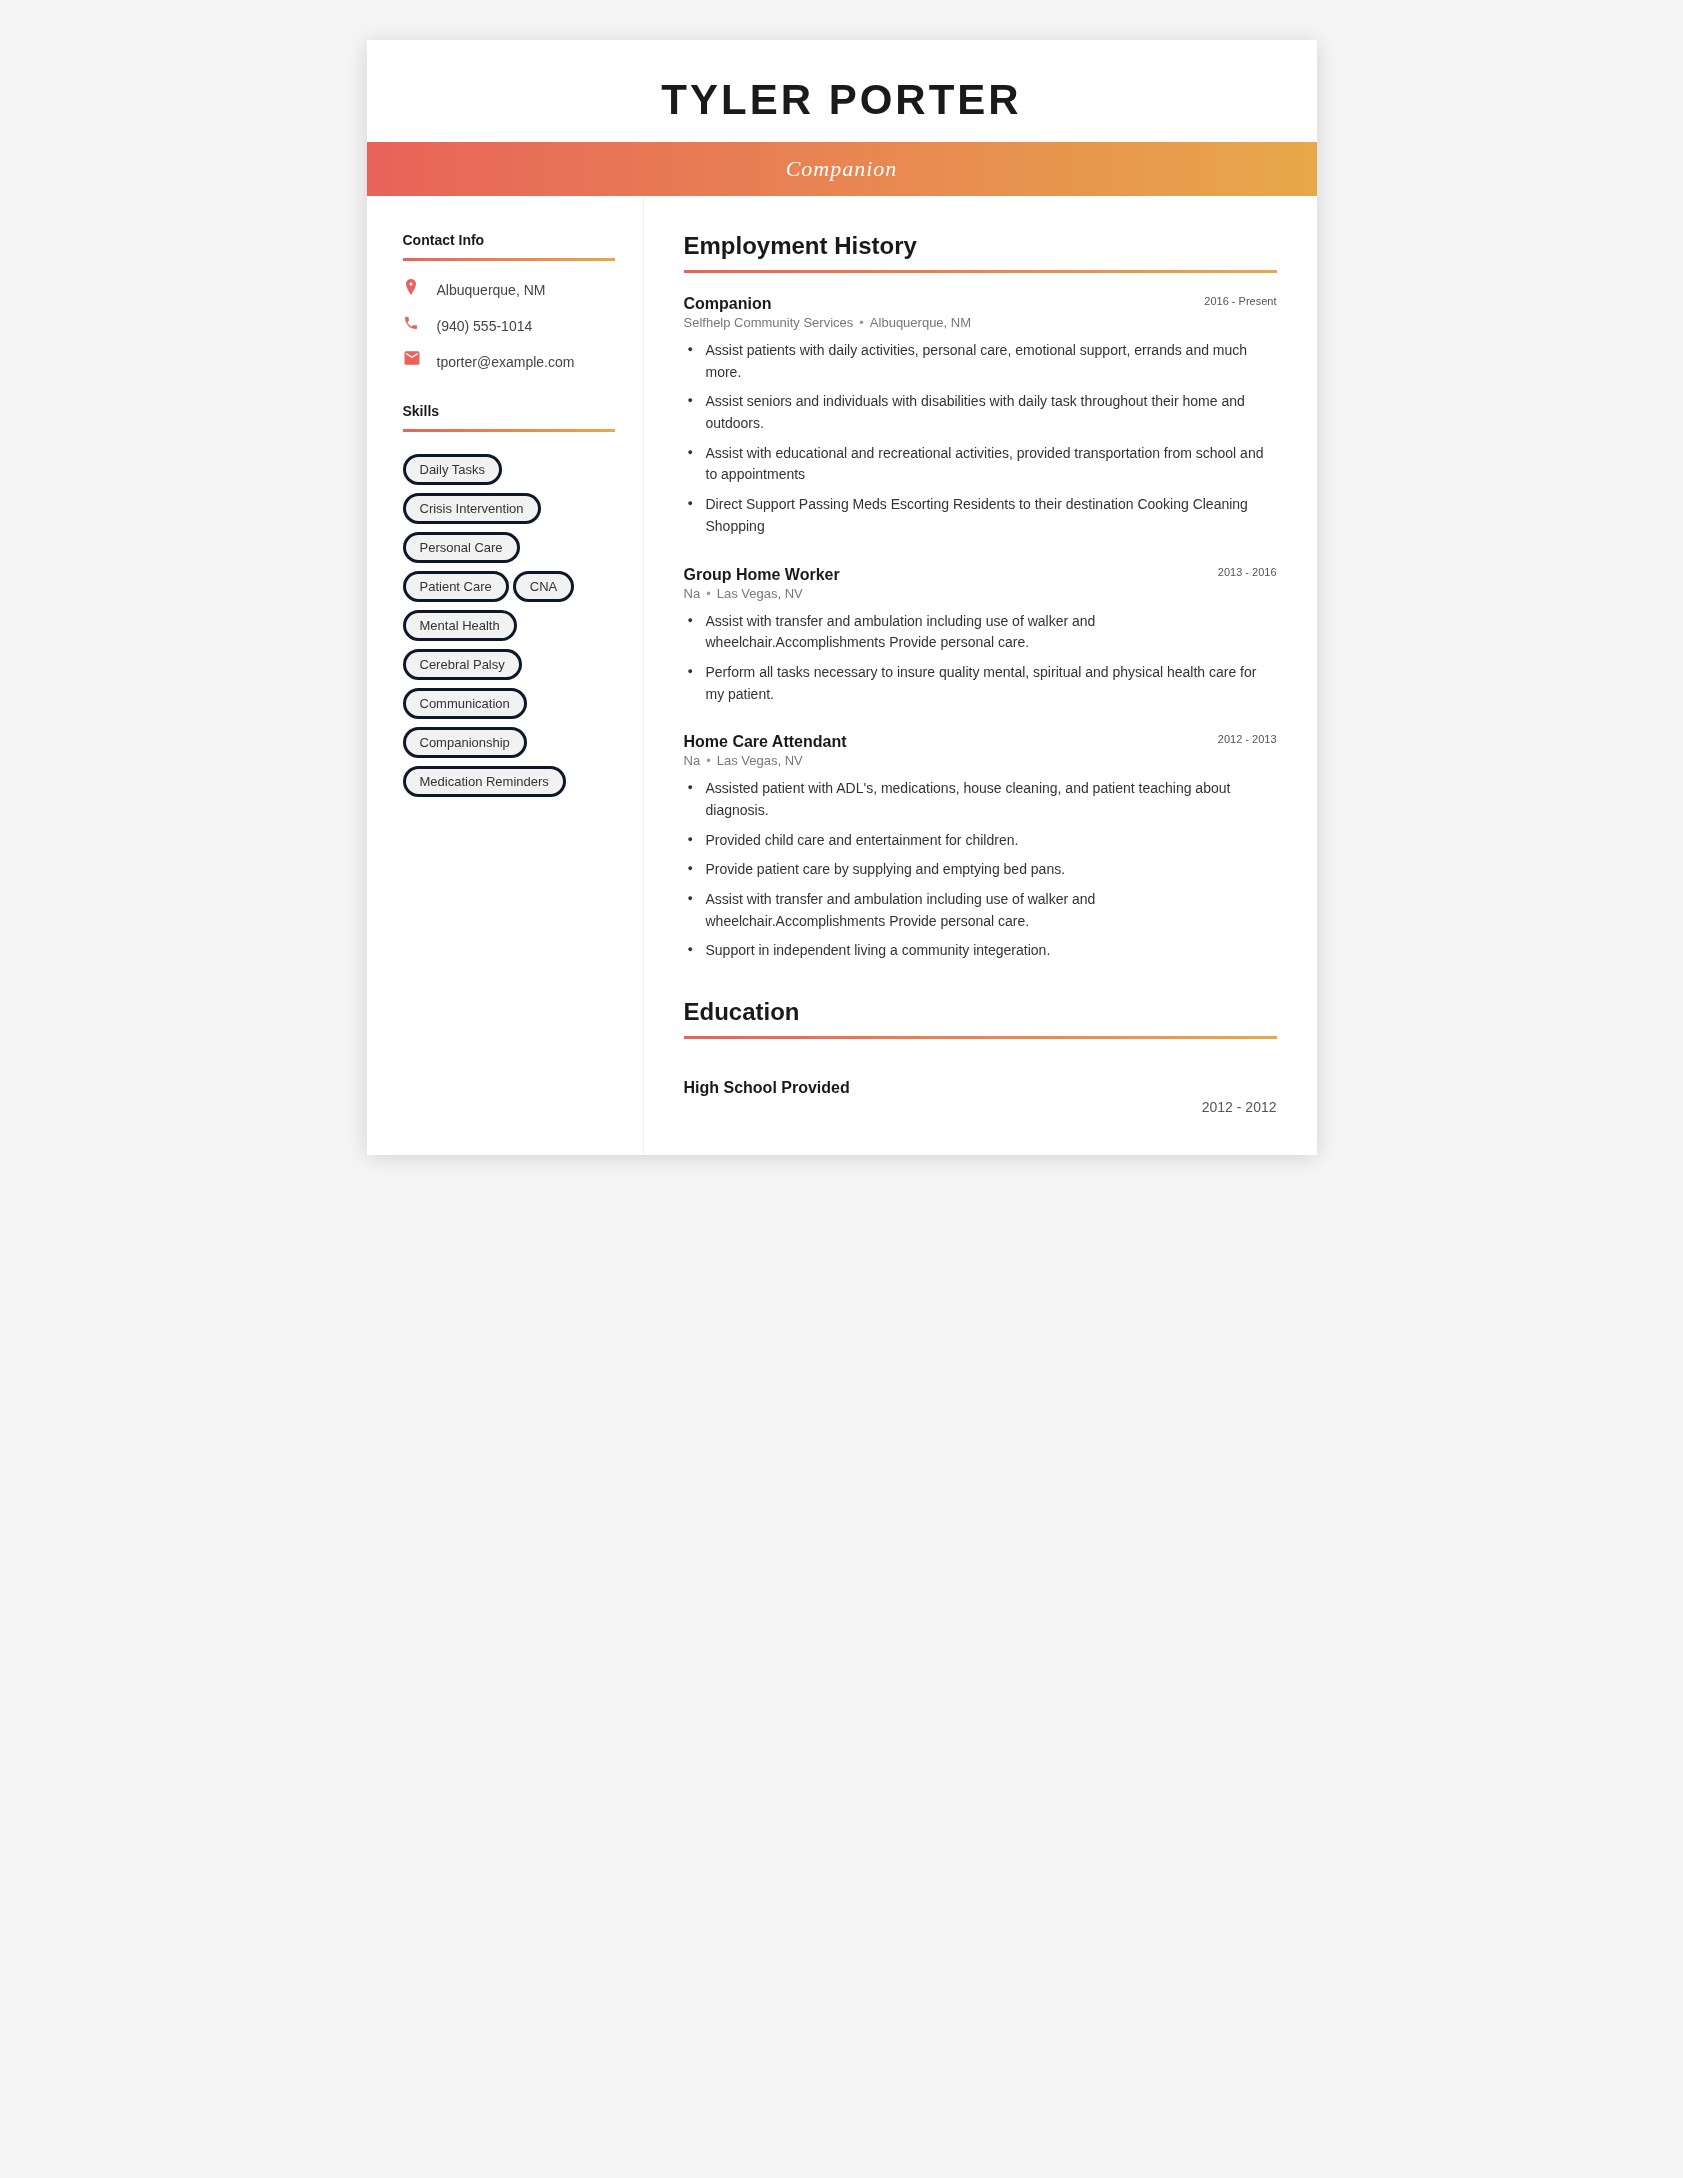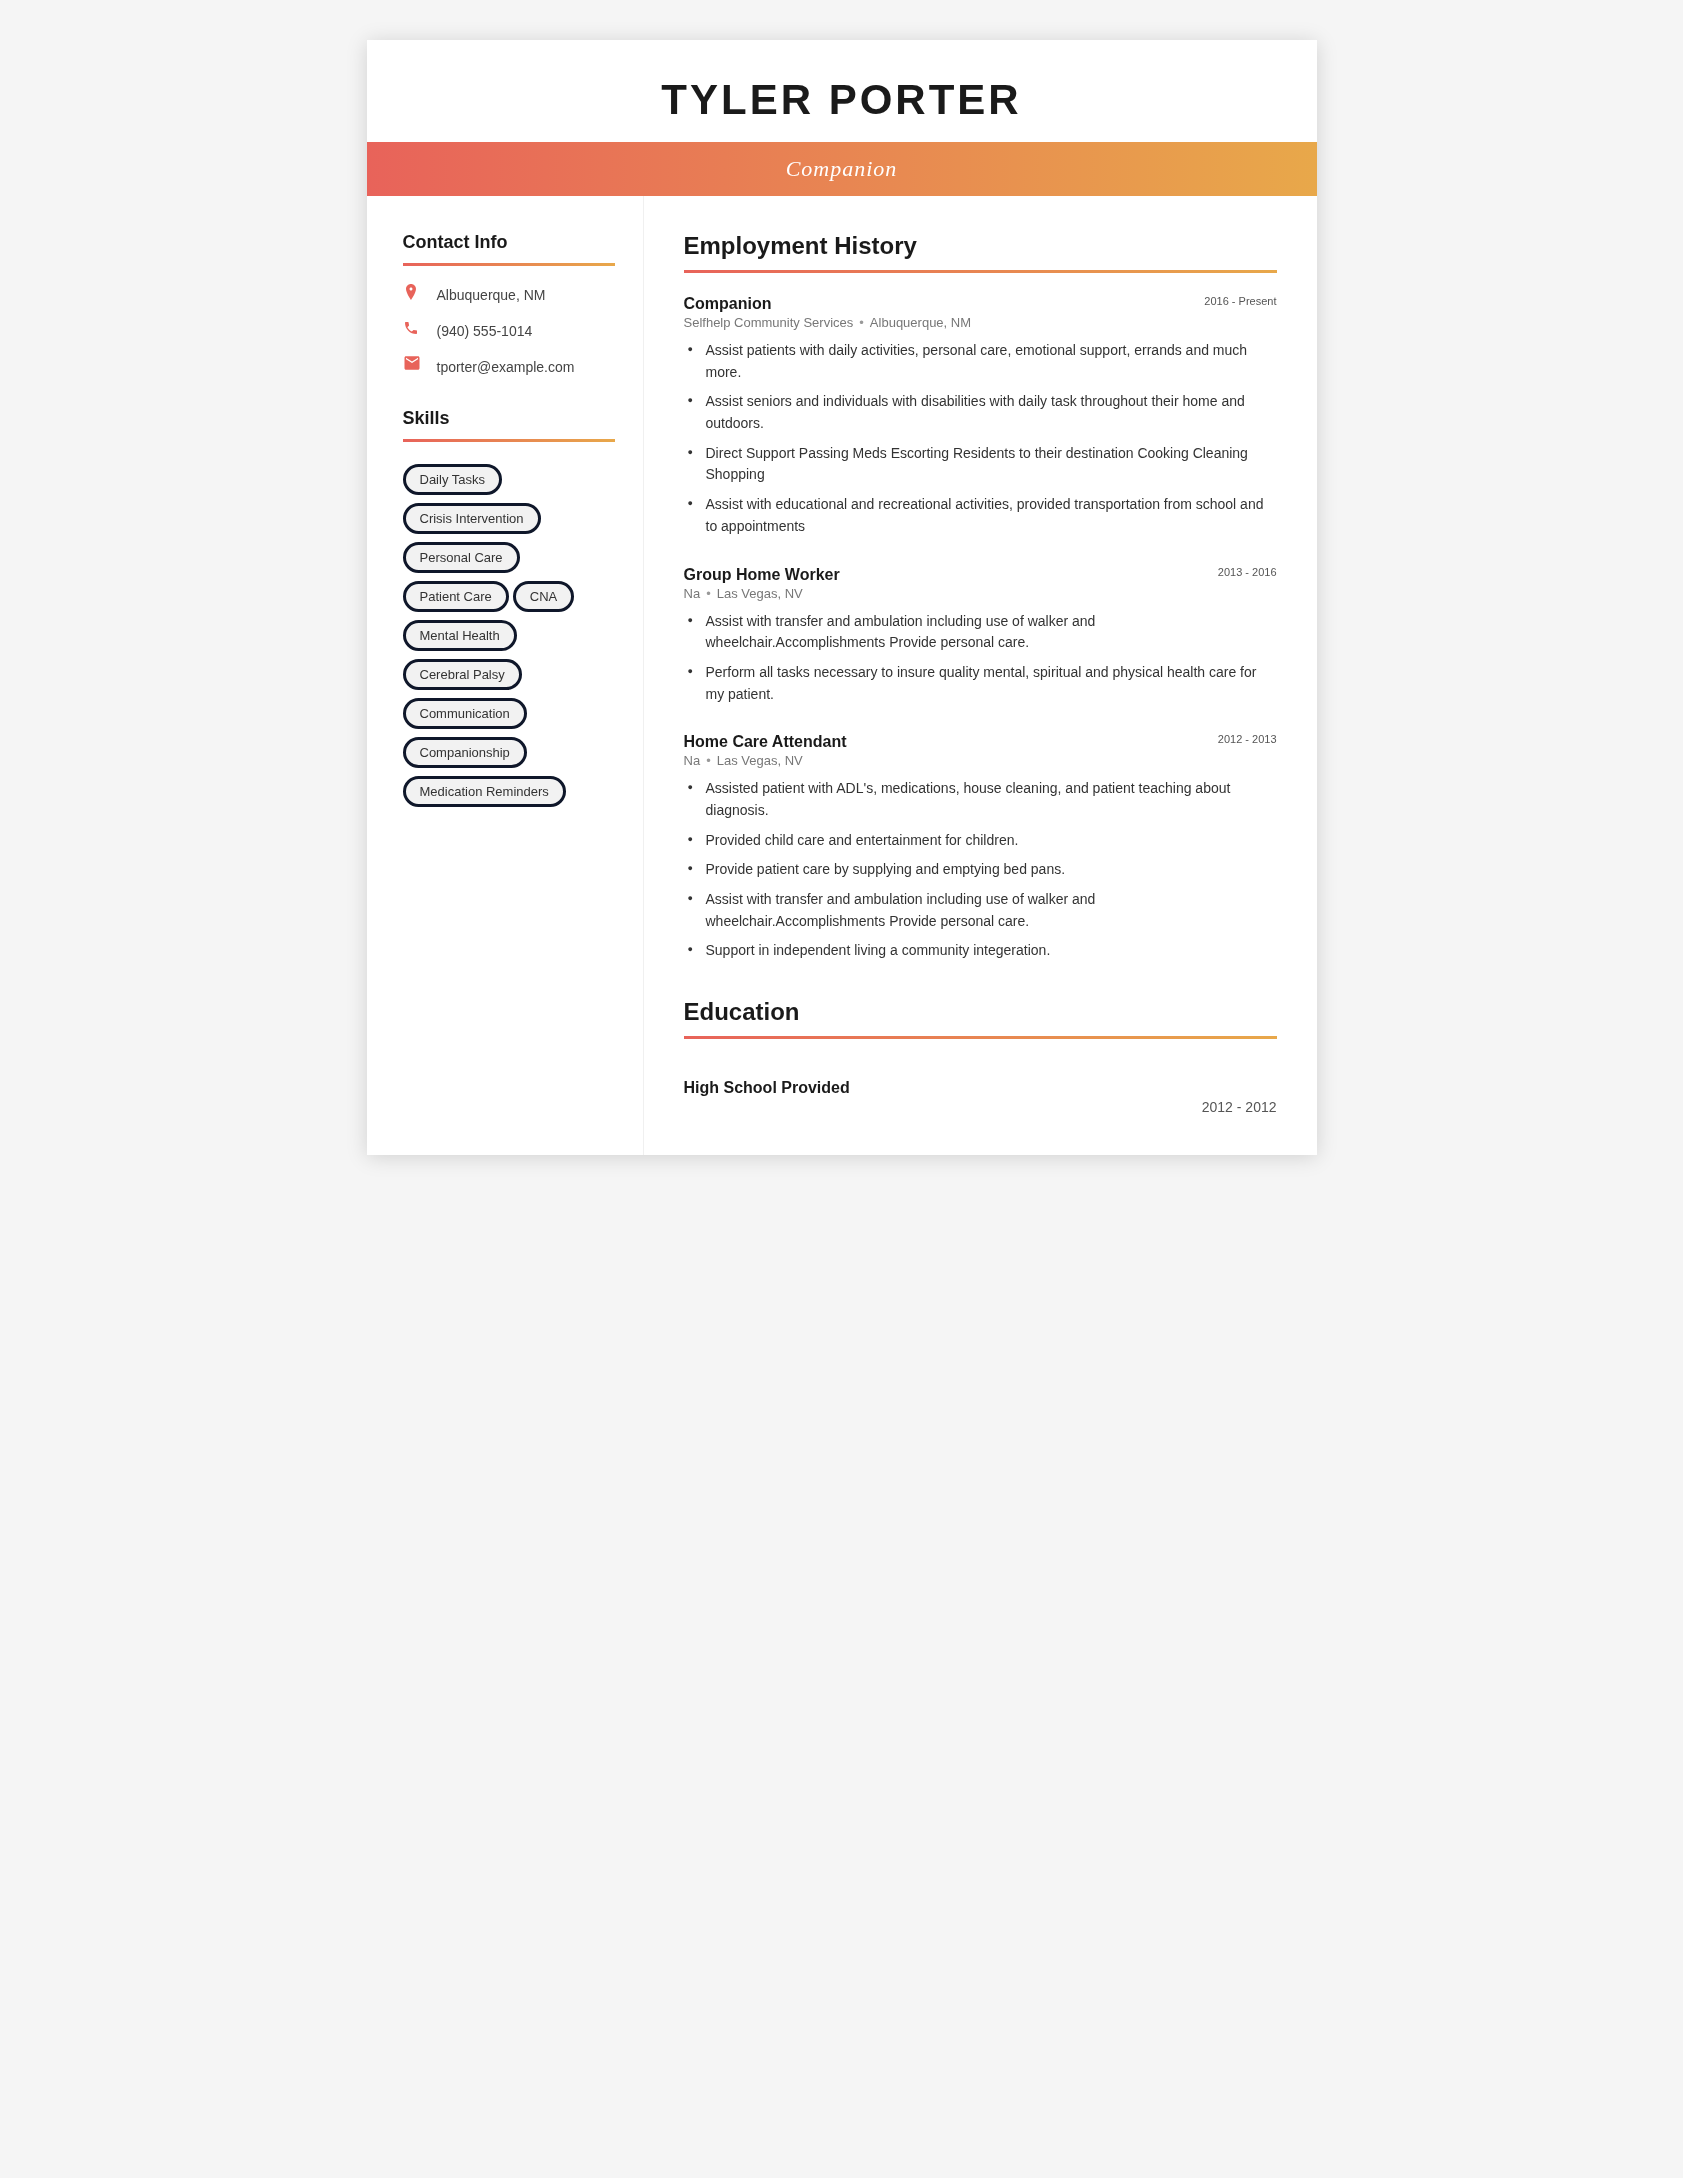--- a/index.html
+++ b/index.html
@@ -61,21 +61,21 @@
     
     .sidebar {
       width: 277px;
       flex-shrink: 0;
       padding: 36px 28px 40px 36px;
       border-right: 1px solid #f0f0f0;
     }
 
     .sidebar-section-title {
       font-family: Arial, sans-serif;
-      font-size: 18px;
+      font-size: 14px;
       font-weight: 700;
       color: #1a1a1a;
       margin-bottom: 10px;
     }
 
     .sidebar-divider {
       height: 3px;
       background: linear-gradient(to right, #e8635a, #e8a84a);
       margin-bottom: 18px;
       width: 100%;
@@ -306,22 +306,22 @@
         <div id="jobs-container">
             <div class="employment-entry">
               <div class="job-header">
                 <div class="job-title">Companion</div>
                 <div class="job-dates">2016 - Present</div>
               </div>
               <div class="job-company"><span>Selfhelp Community Services</span><span class="separator">•</span><span>Albuquerque, NM</span></div>
               <ul class="job-bullets">
                 <li>Assist patients with daily activities, personal care, emotional support, errands and much more.</li>
                 <li>Assist seniors and individuals with disabilities with daily task throughout their home and outdoors.</li>
+                <li>Assist with educational and recreational activities, provided transportation from school and to appointments</li>
                 <li>Direct Support Passing Meds Escorting Residents to their destination Cooking Cleaning Shopping</li>
-                <li>Assist with educational and recreational activities, provided transportation from school and to appointments</li>
               </ul>
             </div>
             <div class="employment-entry">
               <div class="job-header">
                 <div class="job-title">Group Home Worker</div>
                 <div class="job-dates">2013 - 2016</div>
               </div>
               <div class="job-company"><span>Na</span><span class="separator">•</span><span>Las Vegas, NV</span></div>
               <ul class="job-bullets">
                 <li>Assist with transfer and ambulation including use of walker and wheelchair.Accomplishments Provide personal care.</li>

